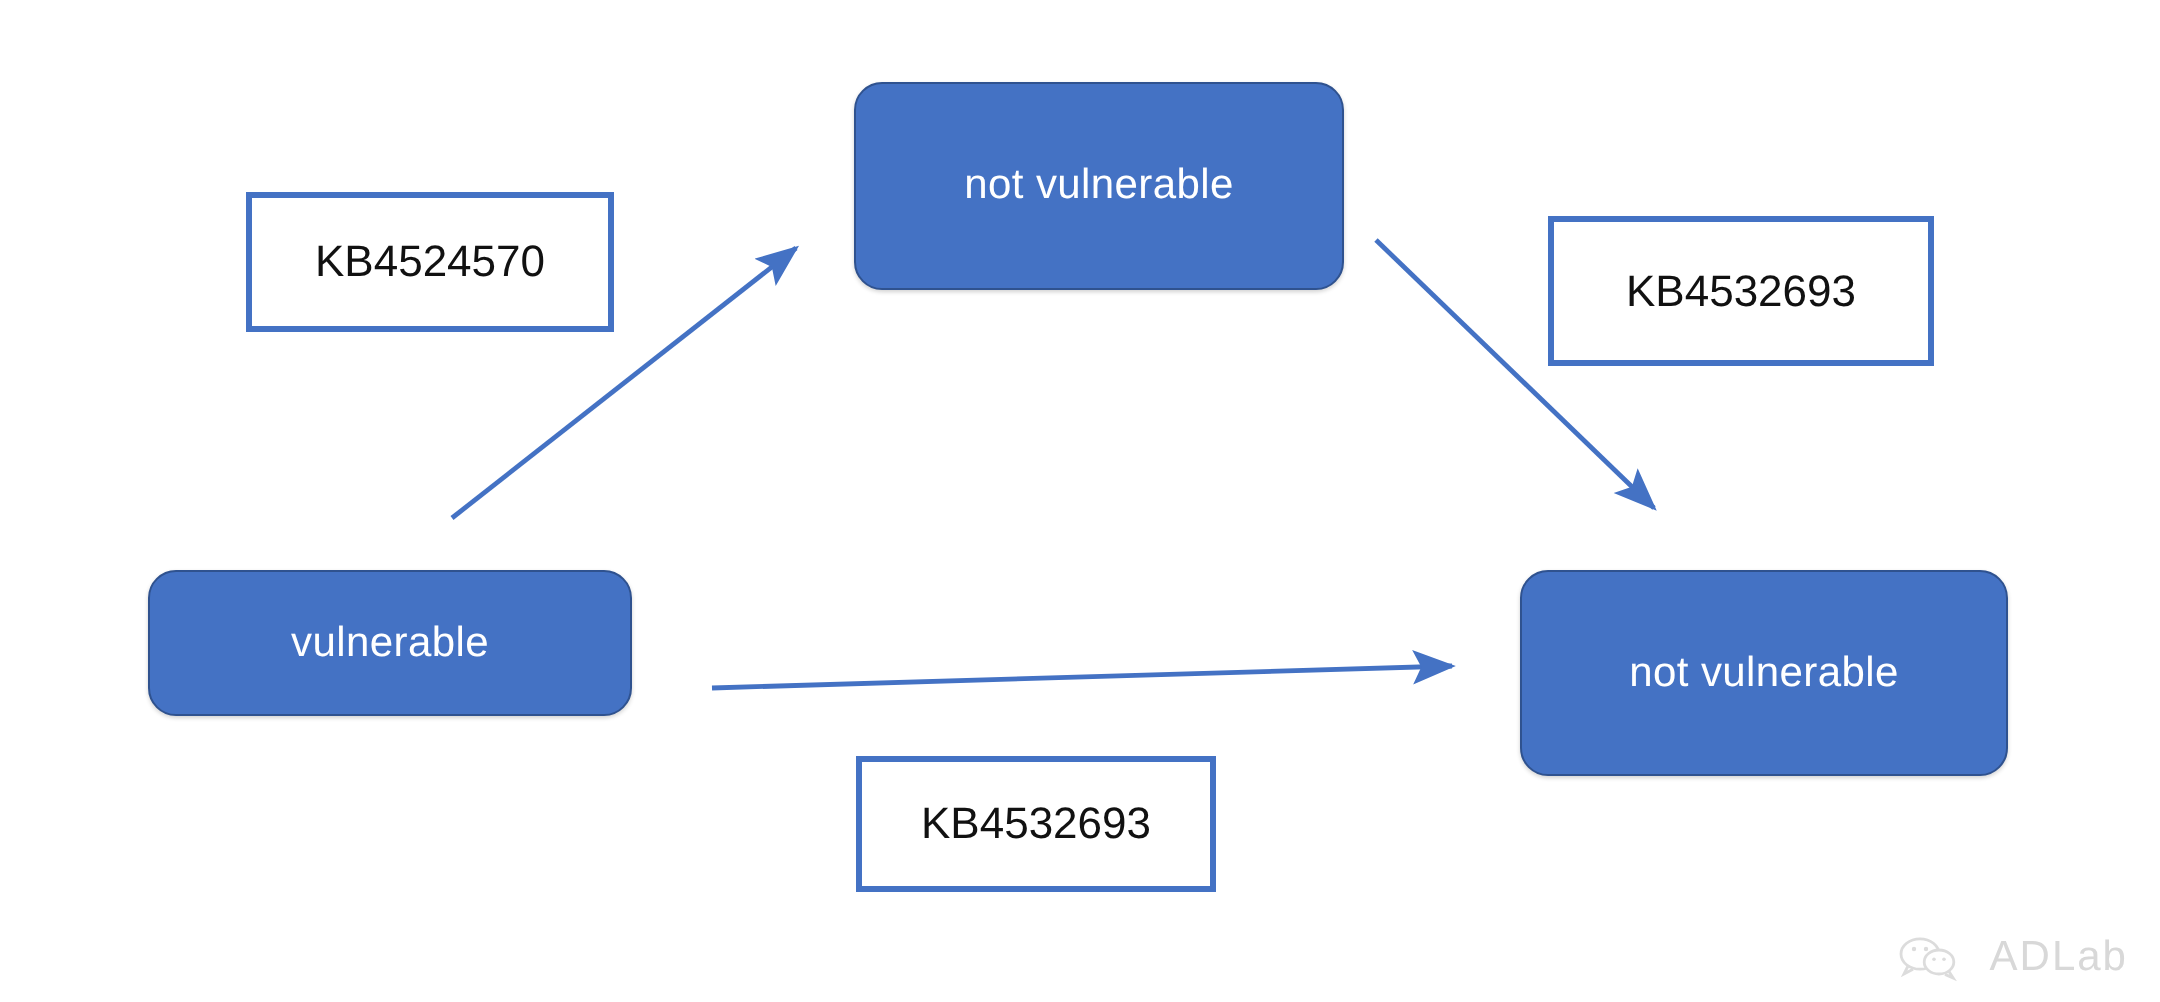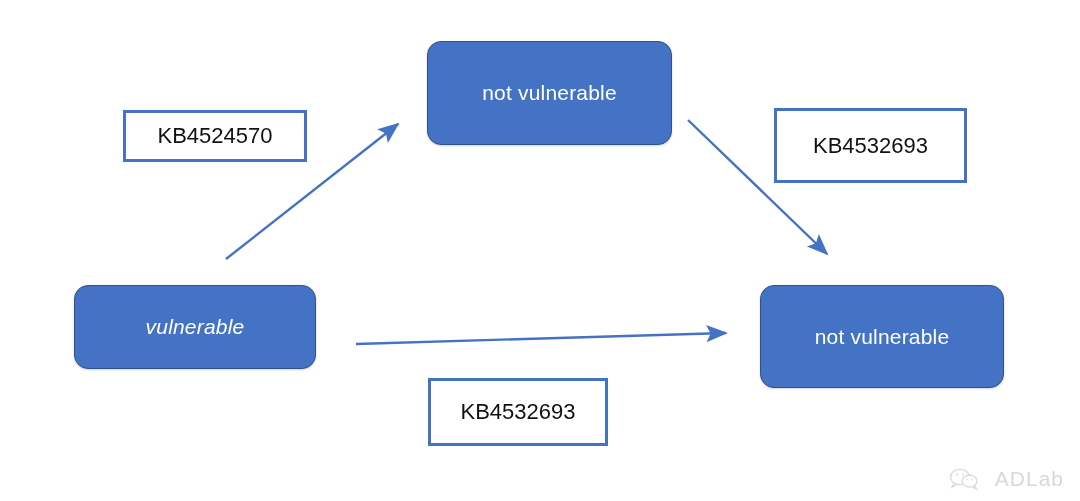--- a/index.html
+++ b/index.html
@@ -92,29 +92,29 @@
 
     <line x1="688" y1="120" x2="827" y2="254" stroke="#4472c4" stroke-width="2.4" marker-end="url(#ah)"></line>
 
     <line x1="356" y1="344" x2="726" y2="333" stroke="#4472c4" stroke-width="2.4" marker-end="url(#ah)"></line>
   </svg>
 
   <div class="node" style="left:427px; top:41px; width:245px; height:104px;">
     <span class="node-label">not vulnerable</span>
   </div>
 
-  <div class="node" style="left:74px; top:285px; width:242px; height:84px;font-style:italic;">
+  <div class="node" style="left:74px; top:285px; width:242px; height:73px;">
     <span class="node-label">vulnerable</span>
   </div>
 
   <div class="node" style="left:760px; top:285px; width:244px; height:103px;">
     <span class="node-label">not vulnerable</span>
   </div>
 
-  <div class="kb-box" style="left:123px; top:110px; width:184px; height:52px;">
+  <div class="kb-box" style="left:123px; top:96px; width:184px; height:70px;">
     <span class="kb-label">KB4524570</span>
   </div>
 
   <div class="kb-box" style="left:774px; top:108px; width:193px; height:75px;">
     <span class="kb-label">KB4532693</span>
   </div>
 
   <div class="kb-box" style="left:428px; top:378px; width:180px; height:68px;">
     <span class="kb-label">KB4532693</span>
   </div>

